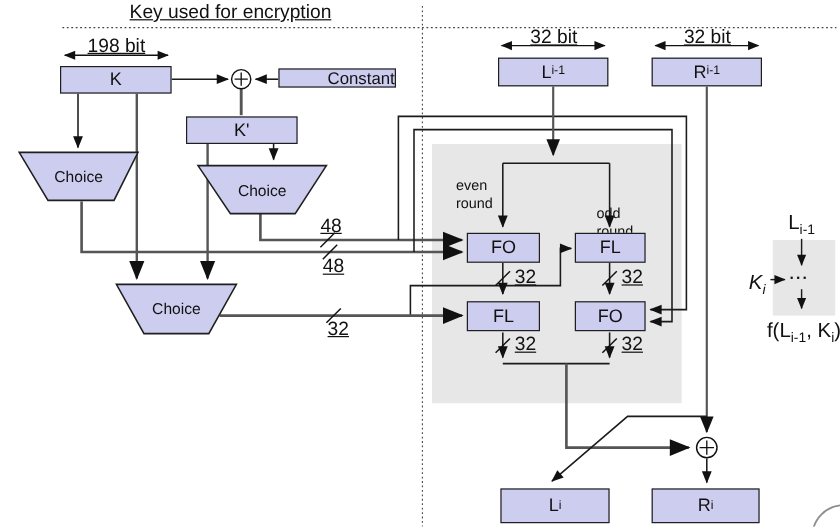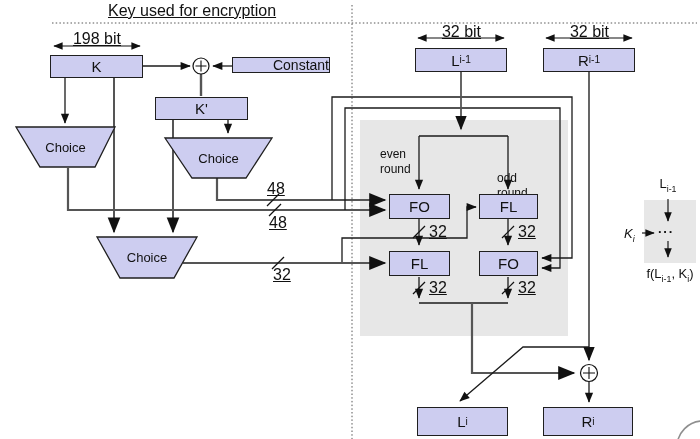--- a/index.html
+++ b/index.html
@@ -14,21 +14,21 @@
     position:absolute;background:#cdcdf0;border:1.3px solid #1f1f1f;
     box-sizing:border-box;display:flex;align-items:center;justify-content:center;
     font-size:15px;line-height:1;
   }
   .trap-label{
     position:absolute;display:flex;align-items:center;justify-content:center;
     font-size:13px;
   }
   sub{font-size:68%;line-height:0;}
   .t12{font-size:16px;text-decoration:underline;}
-  .t11{font-size:13px;}
+  .t11{font-size:17px;}
   .round-note{position:absolute;font-size:12px;line-height:15px;}
   .dots{font-size:13px;font-weight:bold;letter-spacing:1px;}
 </style>
 </head>
 <body>
 
 <div class="stage">
 
   <svg width="700" height="439" viewBox="0 0 700 439">
     <defs>

